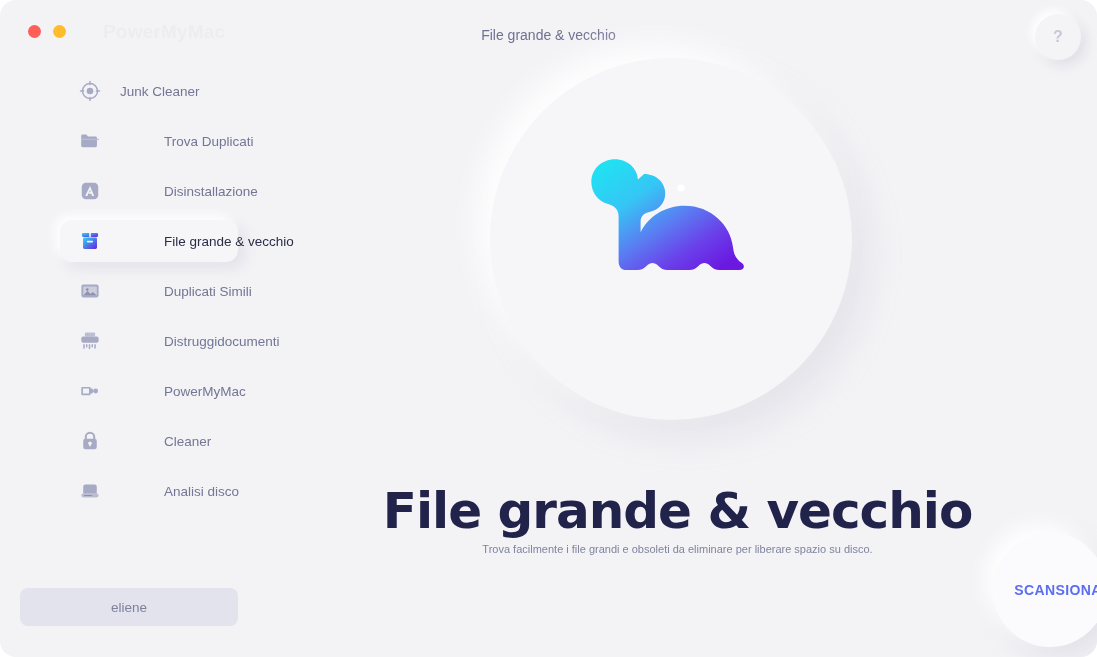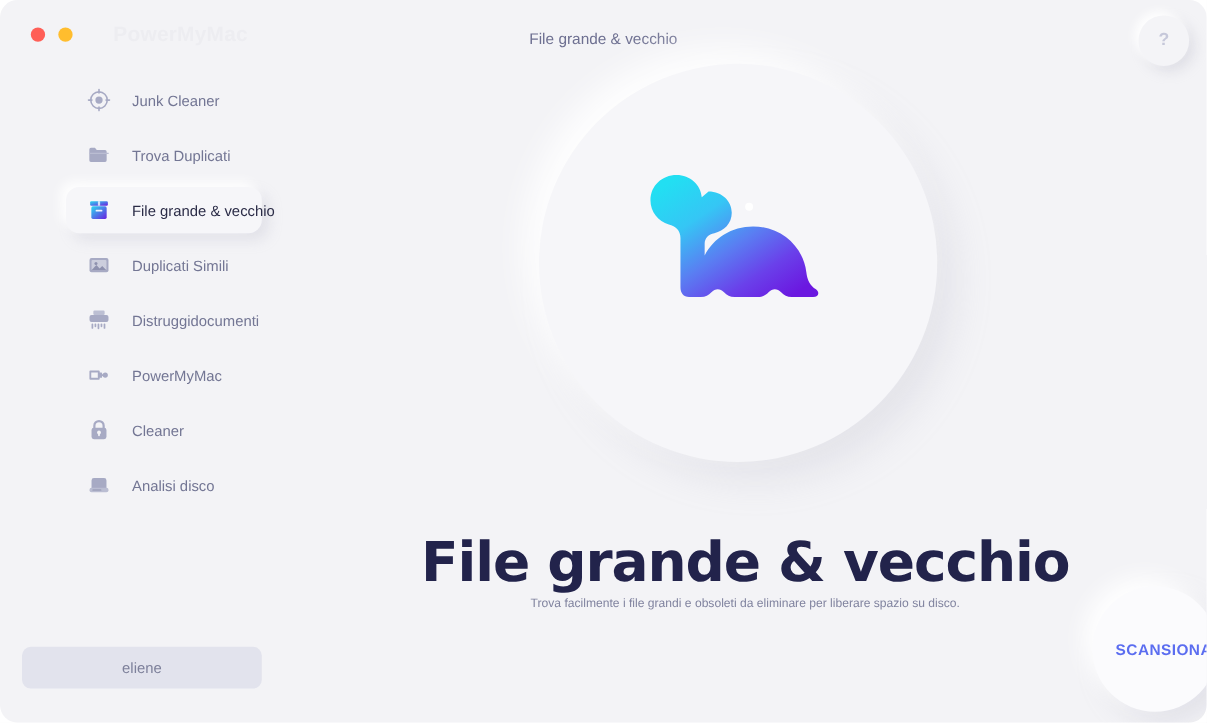--- a/index.html
+++ b/index.html
@@ -65,21 +65,21 @@
   .nav { position: relative; padding-left: 40px; }
   .nav-item {
     position: relative;
     display: flex; align-items: center;
     height: 42px;
     margin: 0 20px;
     padding: 0 18px;
     border-radius: 12px;
     cursor: pointer;
   }
-  .nav-item + .nav-item { margin-top: 8px; }
+  .nav-item + .nav-item { margin-top: 8px; gap: 44px; }
   .nav-item .ico {
     width: 24px; height: 24px;
     display: flex; align-items: center; justify-content: center;
     flex: 0 0 24px;
   }
   .nav-item .lbl {
     margin-left: 18px;
     font-size: 13.5px; color: #737694;
     white-space: nowrap;
   }
@@ -186,20 +186,29 @@
       <div class="nav-item">
         <span class="ico">
           <svg width="22" height="22" viewBox="0 0 24 24">
             <path d="M2.4 6.4a1.6 1.6 0 0 1 1.6-1.6h4l1.8 2.2h8.2a1.6 1.6 0 0 1 1.6 1.6v8.6a1.6 1.6 0 0 1-1.6 1.6H4a1.6 1.6 0 0 1-1.6-1.6z" fill="#a7aac4"></path>
             <path d="M2.4 9.6h19.2v1.2H2.4z" fill="#babdd2"></path>
           </svg>
         </span>
         <span class="lbl">Trova Duplicati</span>
       </div>
 
+      <div class="nav-item">
+        <span class="ico">
+          <svg width="22" height="22" viewBox="0 0 24 24">
+            <rect x="3" y="3" width="18" height="18" rx="4.5" fill="#a7aac4"></rect>
+            <path d="M12 6.5l4.6 11h-2.3l-.9-2.4h-2.9l1-2.2h1.1L12 10.6 9.1 17.5H6.8z" fill="#f3f3f6"></path>
+          </svg>
+        </span>
+        <span class="lbl">Disinstallazione</span>
+      </div>
 
       <div class="nav-item active">
         <span class="ico">
           <svg width="22" height="22" viewBox="0 0 24 24">
             <defs>
               <linearGradient id="gboxA" x1="0" y1="0" x2="1" y2="1">
                 <stop offset="0%" stop-color="#2ad9f0"></stop>
                 <stop offset="100%" stop-color="#6a1fe0"></stop>
               </linearGradient>
             </defs>

